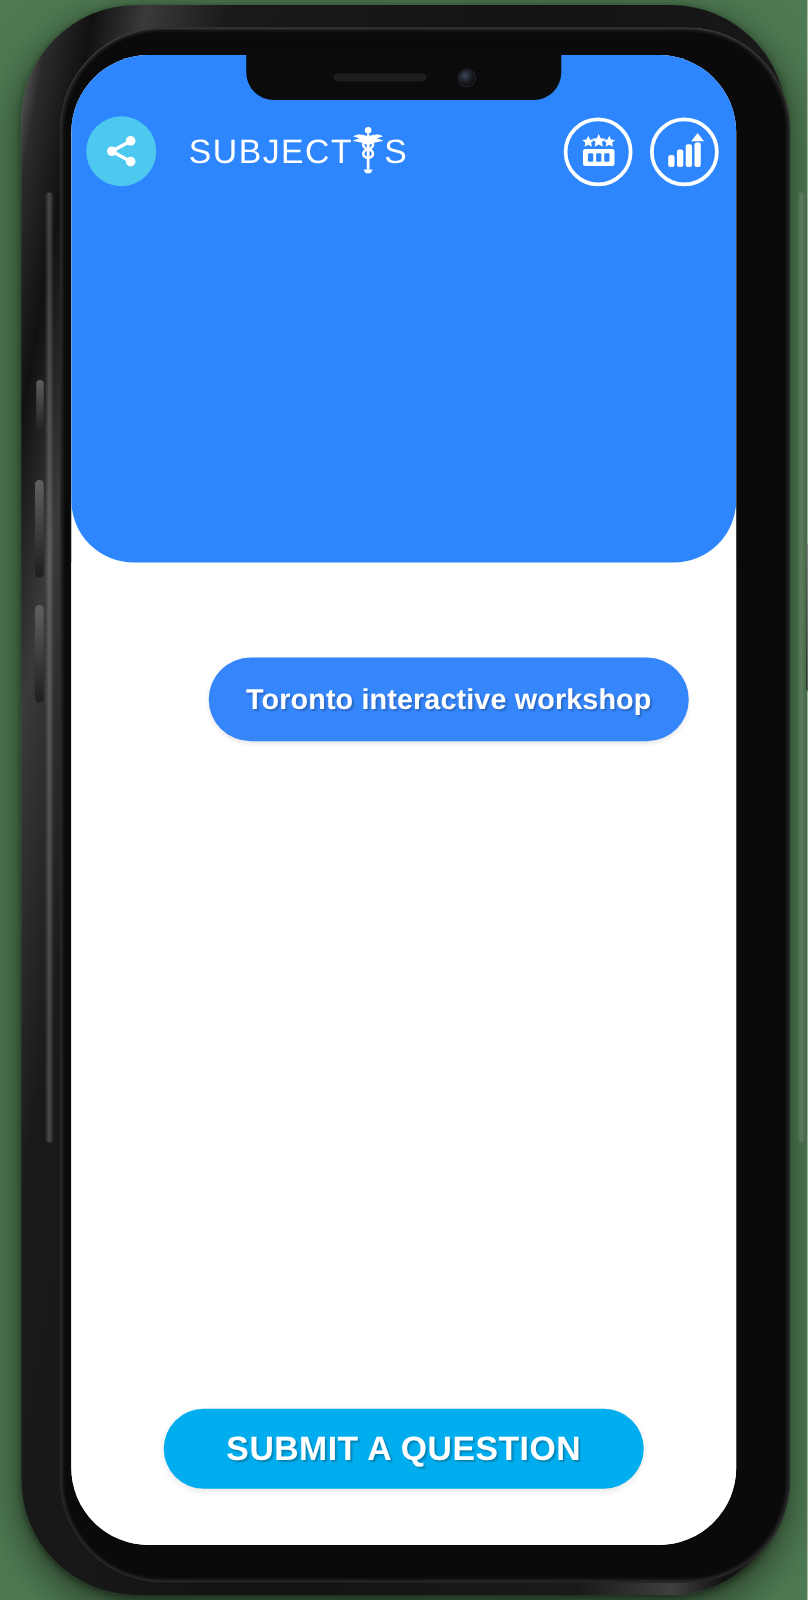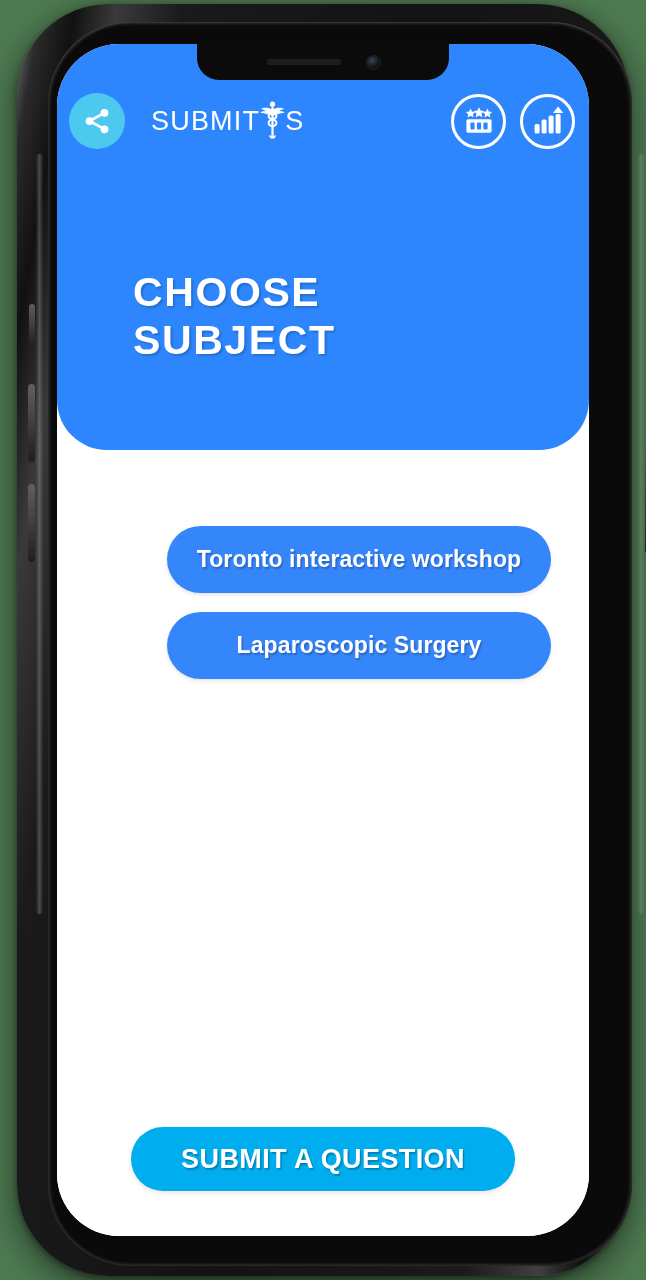--- a/index.html
+++ b/index.html
@@ -309,21 +309,21 @@
           <circle cx="18" cy="5.4" r="3.1" fill="#ffffff"></circle>
           <circle cx="6" cy="12" r="3.1" fill="#ffffff"></circle>
           <circle cx="18" cy="18.6" r="3.1" fill="#ffffff"></circle>
           <line x1="8.6" y1="10.6" x2="15.4" y2="6.9" stroke="#ffffff" stroke-width="2.1" stroke-linecap="round"></line>
           <line x1="8.6" y1="13.4" x2="15.4" y2="17.1" stroke="#ffffff" stroke-width="2.1" stroke-linecap="round"></line>
         </svg>
       </div>
 
       <div class="brand">
         <div class="brand-text">
-          <span>SUBMIT</span>
+          <span>SUBJECT</span>
           <span class="brand-caduceus">
             <svg width="27" height="40" viewBox="0 0 27 40">
 
               <circle cx="13.5" cy="4.2" r="2.6" fill="#ffffff"></circle>
 
               <path d="M13.5 9.6 C9.2 7.1 4.6 7.2 1.6 9.1 C4.0 9.4 5.6 10.3 6.6 11.4 C4.4 11.1 2.6 11.6 1.3 12.7 C4.6 13.2 7.4 13.6 9.3 14.6 C10.6 15.3 12.2 15.6 13.5 15.6 Z" fill="#ffffff"></path>
               <path d="M13.5 9.6 C17.8 7.1 22.4 7.2 25.4 9.1 C23.0 9.4 21.4 10.3 20.4 11.4 C22.6 11.1 24.4 11.6 25.7 12.7 C22.4 13.2 19.6 13.6 17.7 14.6 C16.4 15.3 14.8 15.6 13.5 15.6 Z" fill="#ffffff"></path>
 
               <rect x="12.4" y="6.8" width="2.2" height="29" rx="1.1" fill="#ffffff"></rect>
 
@@ -357,33 +357,28 @@
             <rect x="9.6" y="14.6" width="5.0" height="14.0" rx="1.6" fill="#ffffff"></rect>
             <rect x="16.6" y="10.4" width="5.0" height="18.2" rx="1.6" fill="#ffffff"></rect>
             <rect x="23.6" y="9.0" width="5.0" height="19.6" rx="1.6" fill="#ffffff"></rect>
             <path d="M26.1 1.4 L31.2 8.0 L21.0 8.0 Z" fill="#ffffff"></path>
           </svg>
         </div>
 
       </div>
     </div>
 
-    <div class="header-title">CHOOSE
-SUBJECT</div>
   </div>
 
   <div class="body-area">
 
     <div class="subject-list">
       <div class="subject-btn">
         <span>Toronto interactive workshop</span>
       </div>
-      <div class="subject-btn">
-        <span>Laparoscopic Surgery</span>
-      </div>
     </div>
 
     <div class="submit-wrap">
       <div class="submit-btn">
         <span>SUBMIT A QUESTION</span>
       </div>
     </div>
 
   </div>
 </div>

